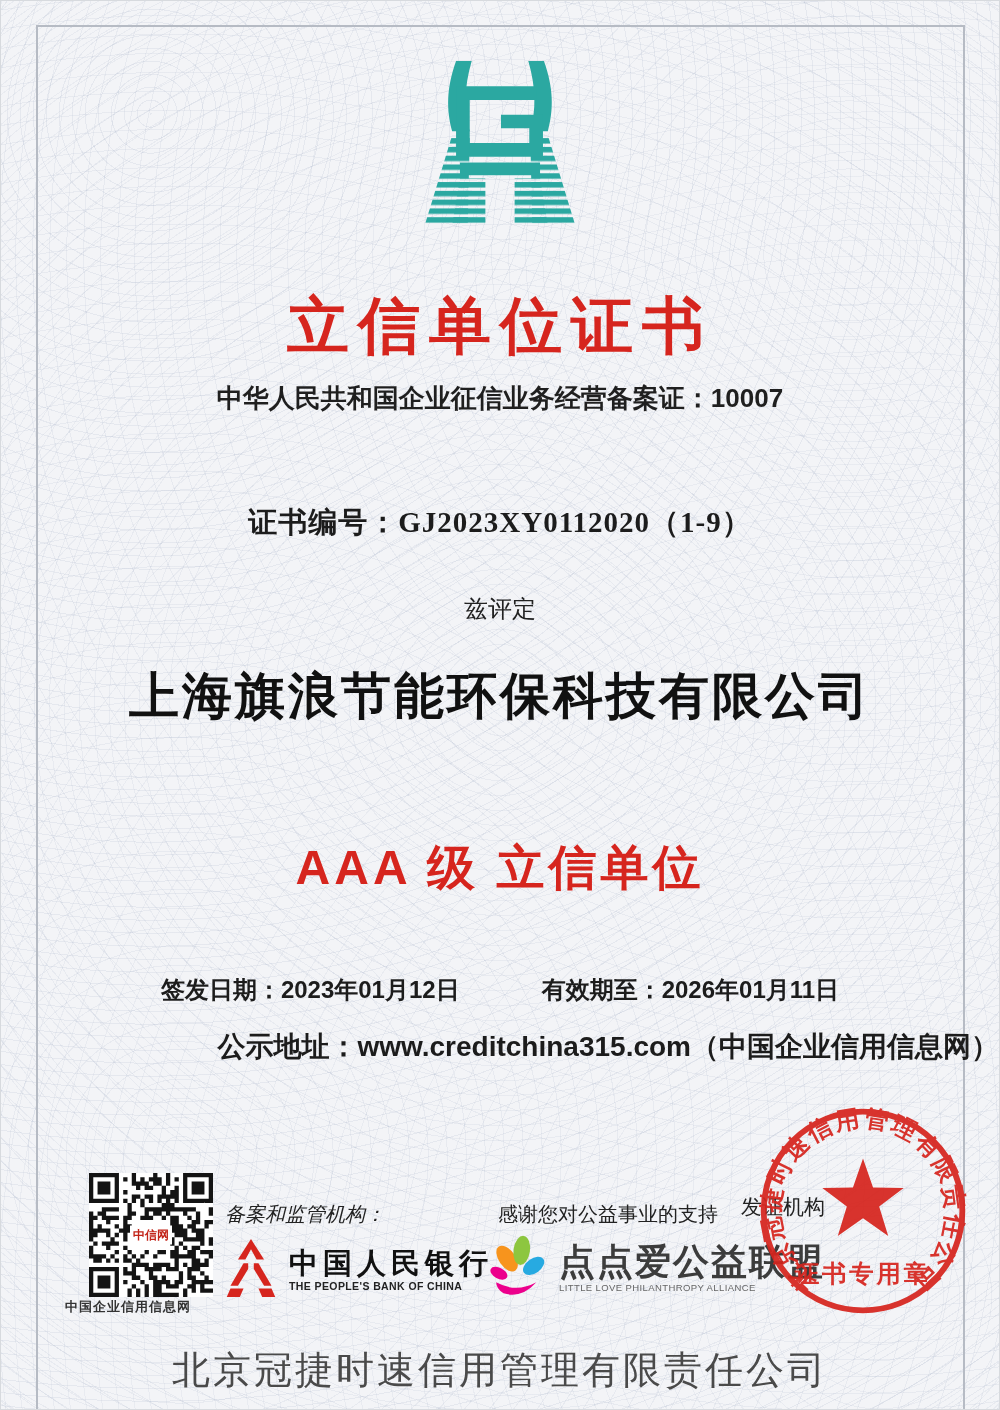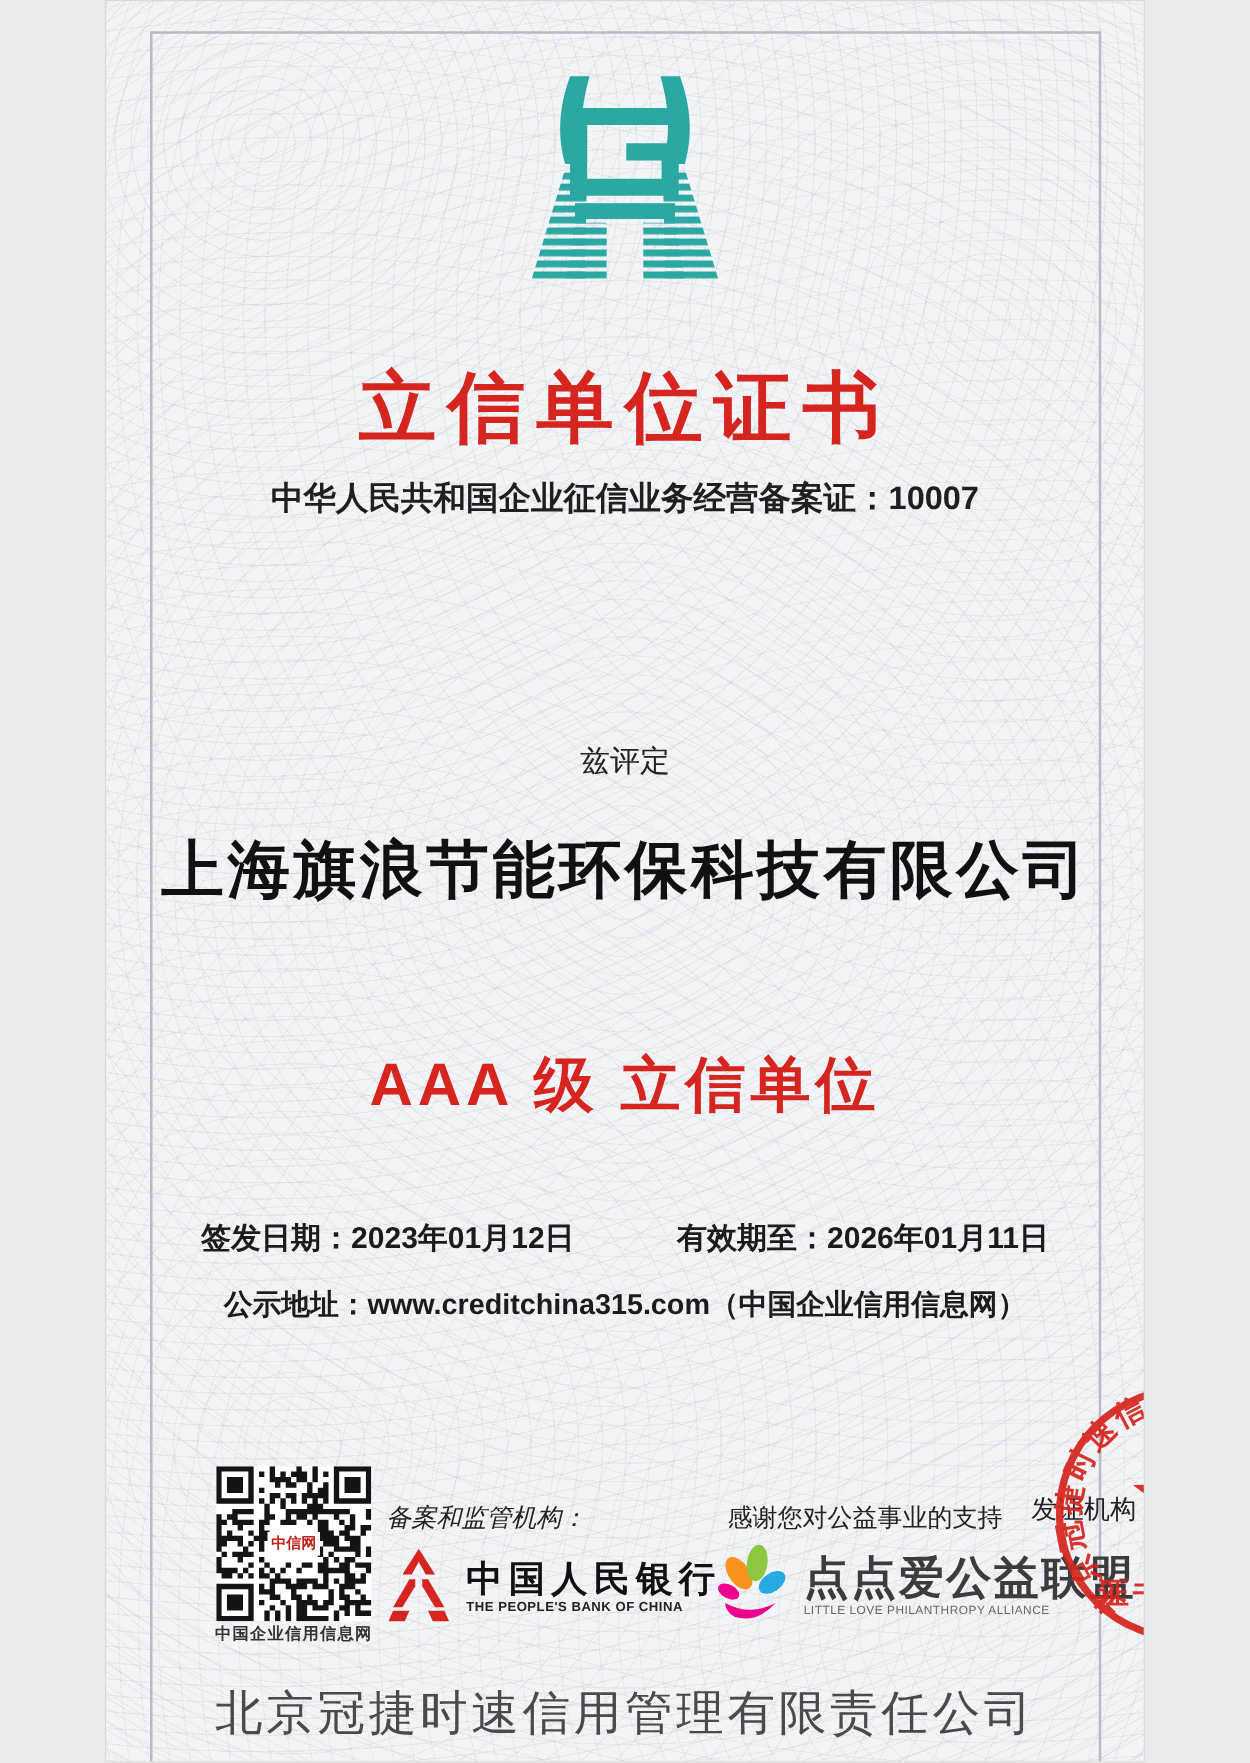--- a/index.html
+++ b/index.html
@@ -1,17 +1,17 @@
 <!DOCTYPE html>
 <html><head>
 <meta charset="utf-8">
 <style>
   html,body{margin:0;padding:0;background:#e8eaee;}
   .cert{
-    position:relative;width:832px;height:1410px;margin:0 auto;overflow:hidden;
+    position:relative;width:1000px;height:1410px;margin:0 auto;overflow:hidden;
     box-sizing:border-box;border:1px solid #d7dade;
     background:
       repeating-radial-gradient(circle at 15% 8%,  rgba(174,184,204,0.20) 0 1px, transparent 1px 13px),
       repeating-radial-gradient(circle at 85% 18%, rgba(174,184,204,0.17) 0 1px, transparent 1px 17px),
       repeating-radial-gradient(circle at 50% 50%, rgba(174,184,204,0.16) 0 1px, transparent 1px 15px),
       repeating-radial-gradient(circle at 18% 82%, rgba(174,184,204,0.17) 0 1px, transparent 1px 19px),
       repeating-radial-gradient(circle at 88% 92%, rgba(174,184,204,0.15) 0 1px, transparent 1px 16px),
       #f3f4f7;
     font-family:"Liberation Sans", sans-serif; color:#1c1c1c;
   }
@@ -19,27 +19,27 @@
   .abs{position:absolute;}
   .ctr{left:0;width:100%;text-align:center;}
   .logo{top:56px;left:50%;transform:translateX(-50%);}
   .title{top:283px;font-size:62px;font-weight:900;letter-spacing:9px;color:#d6251e;font-family:"Liberation Sans",sans-serif;}
   .subtitle{top:380px;font-size:26px;font-weight:700;color:#1f1f1f;}
   .certno{top:502px;font-size:29px;font-weight:700;font-family:"Liberation Serif",serif;letter-spacing:1px;}
   .declare{top:592px;font-size:24px;color:#222;}
   .company{top:662px;font-size:50px;font-weight:600;letter-spacing:3px;font-family:"Liberation Serif",serif;color:#111;}
   .rating{top:835px;font-size:48px;font-weight:800;letter-spacing:4px;color:#d6251e;}
   .dates{top:973px;display:flex;justify-content:center;gap:82px;font-size:24px;font-weight:700;text-align:center;}
-  .pub1{top:1027px;font-size:23px;font-weight:700;}
+  .pub1{top:1027px;font-size:28px;font-weight:700;text-align:right;}
   .pub2{top:1062px;font-size:24px;font-weight:700;}
   .qrbox{left:88px;top:1172px;width:124px;height:124px;background:#fff;}
   .qrcenter{position:absolute;left:50%;top:50%;transform:translate(-50%,-50%);
     background:#fff;padding:1px 3px;color:#c22318;font-size:12px;font-weight:700;
     font-family:"Liberation Serif",serif;white-space:nowrap;}
-  .qrcaption{left:64px;top:1297px;width:172px;text-align:center;font-size:13px;font-weight:600;
+  .qrcaption{left:64px;top:1297px;width:172px;text-align:left;font-size:13px;font-weight:600;
     letter-spacing:1px;color:#333;font-family:"Liberation Serif",serif;}
   .reg-label{left:224px;top:1200px;font-size:20px;font-family:"Liberation Serif",serif;color:#222;font-style:italic;}
   .pboc{left:222px;top:1236px;display:flex;align-items:center;}
   .pboc-text{margin-left:10px;}
   .pboc-cn{font-size:29px;font-weight:700;letter-spacing:5px;font-family:"Liberation Serif",serif;color:#111;line-height:1.1;}
   .pboc-en{font-size:10.5px;font-weight:700;letter-spacing:0.4px;color:#222;}
   .thanks{left:497px;top:1200px;font-size:20px;font-family:"Liberation Serif",serif;color:#222;}
   .charity{left:486px;top:1230px;display:flex;align-items:center;}
   .charity-text{margin-left:8px;}
   .charity-cn{font-size:36px;font-weight:600;letter-spacing:2px;color:#3c3c3c;line-height:1.15;}
@@ -72,20 +72,23 @@
 
       <rect x="44" y="106" width="82" height="13" fill="#2ba8a1"></rect>
       <path d="M44,122 L70,122 L70,170 L36,170 Z" fill="url(#hstripe)"></path>
       <path d="M100,122 L126,122 L134,170 L100,170 Z" fill="url(#hstripe)"></path>
     </svg>
   </div>
 
   <div class="abs ctr title">立信单位证书</div>
   <div class="abs ctr subtitle">中华人民共和国企业征信业务经营备案证：10007</div>
 
+  <div class="abs ctr certno">
+    <span>证书编号：</span><span>GJ2023XY0112020（1-9）</span>
+  </div>
 
   <div class="abs ctr declare">兹评定</div>
   <div class="abs ctr company">上海旗浪节能环保科技有限公司</div>
   <div class="abs ctr rating">AAA 级 立信单位</div>
 
   <div class="abs ctr dates">
     <span><span>签发日期：</span><span>2023年01月12日</span></span>
     <span><span>有效期至：</span><span>2026年01月11日</span></span>
   </div>
 

